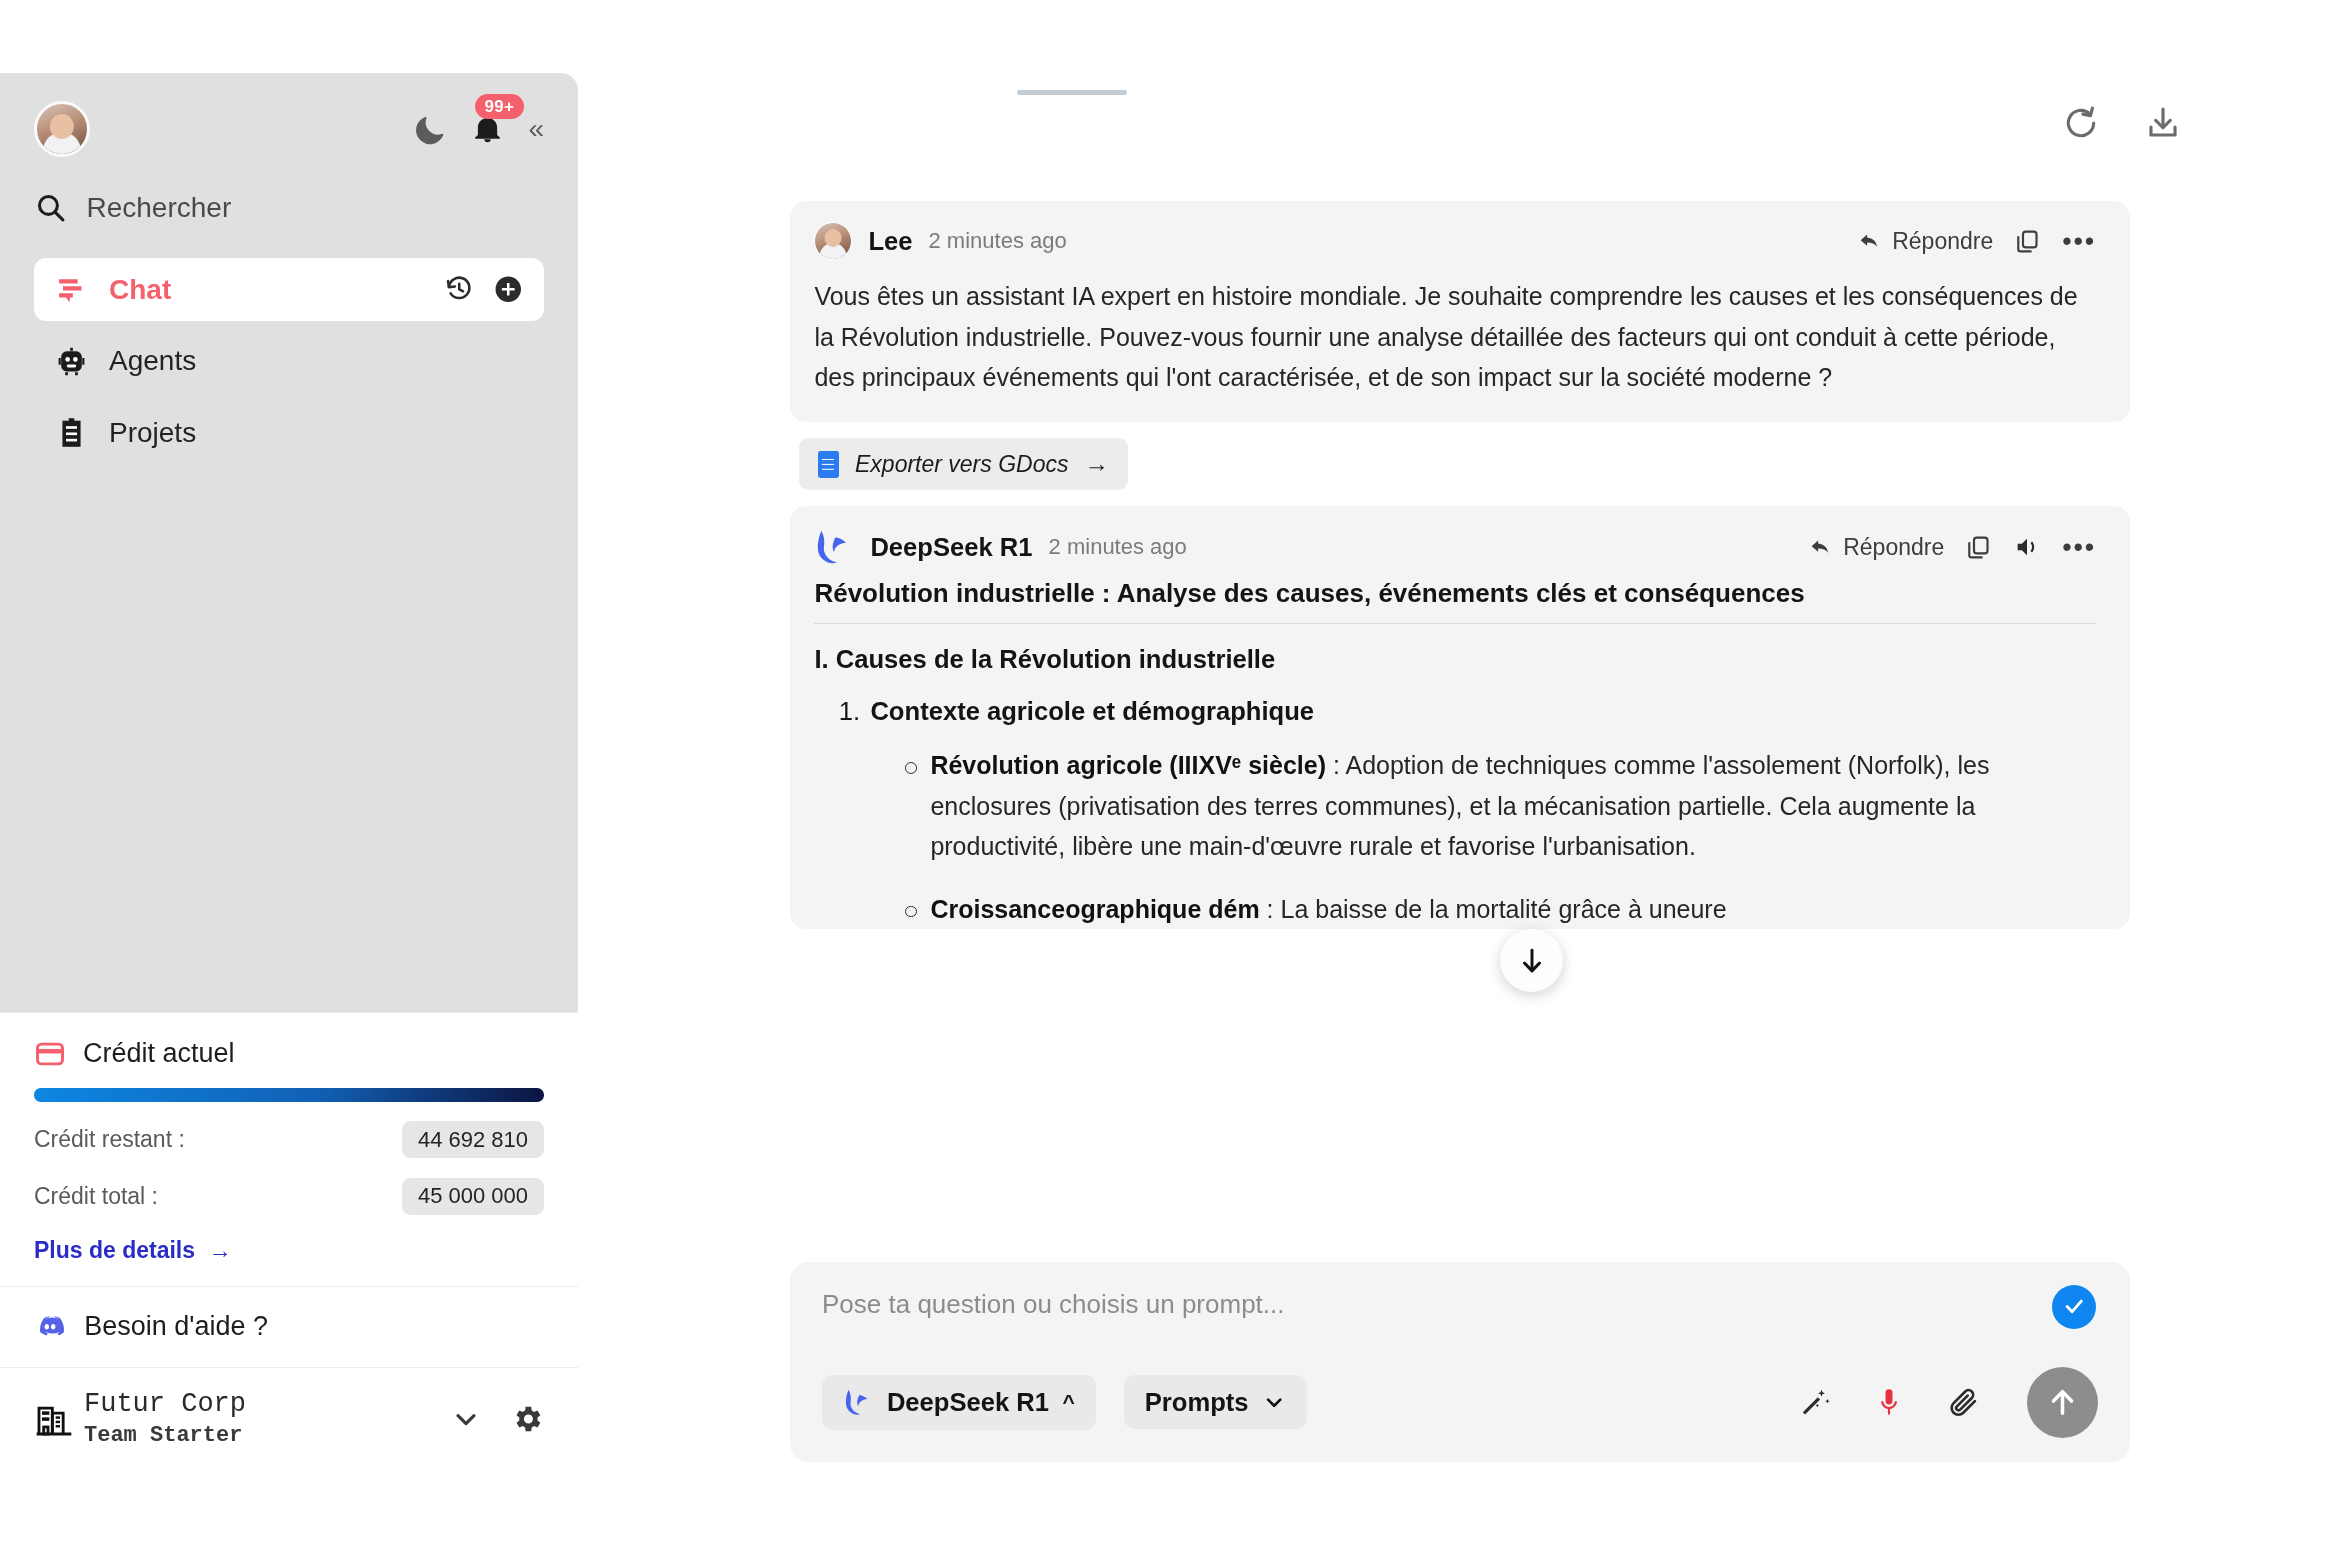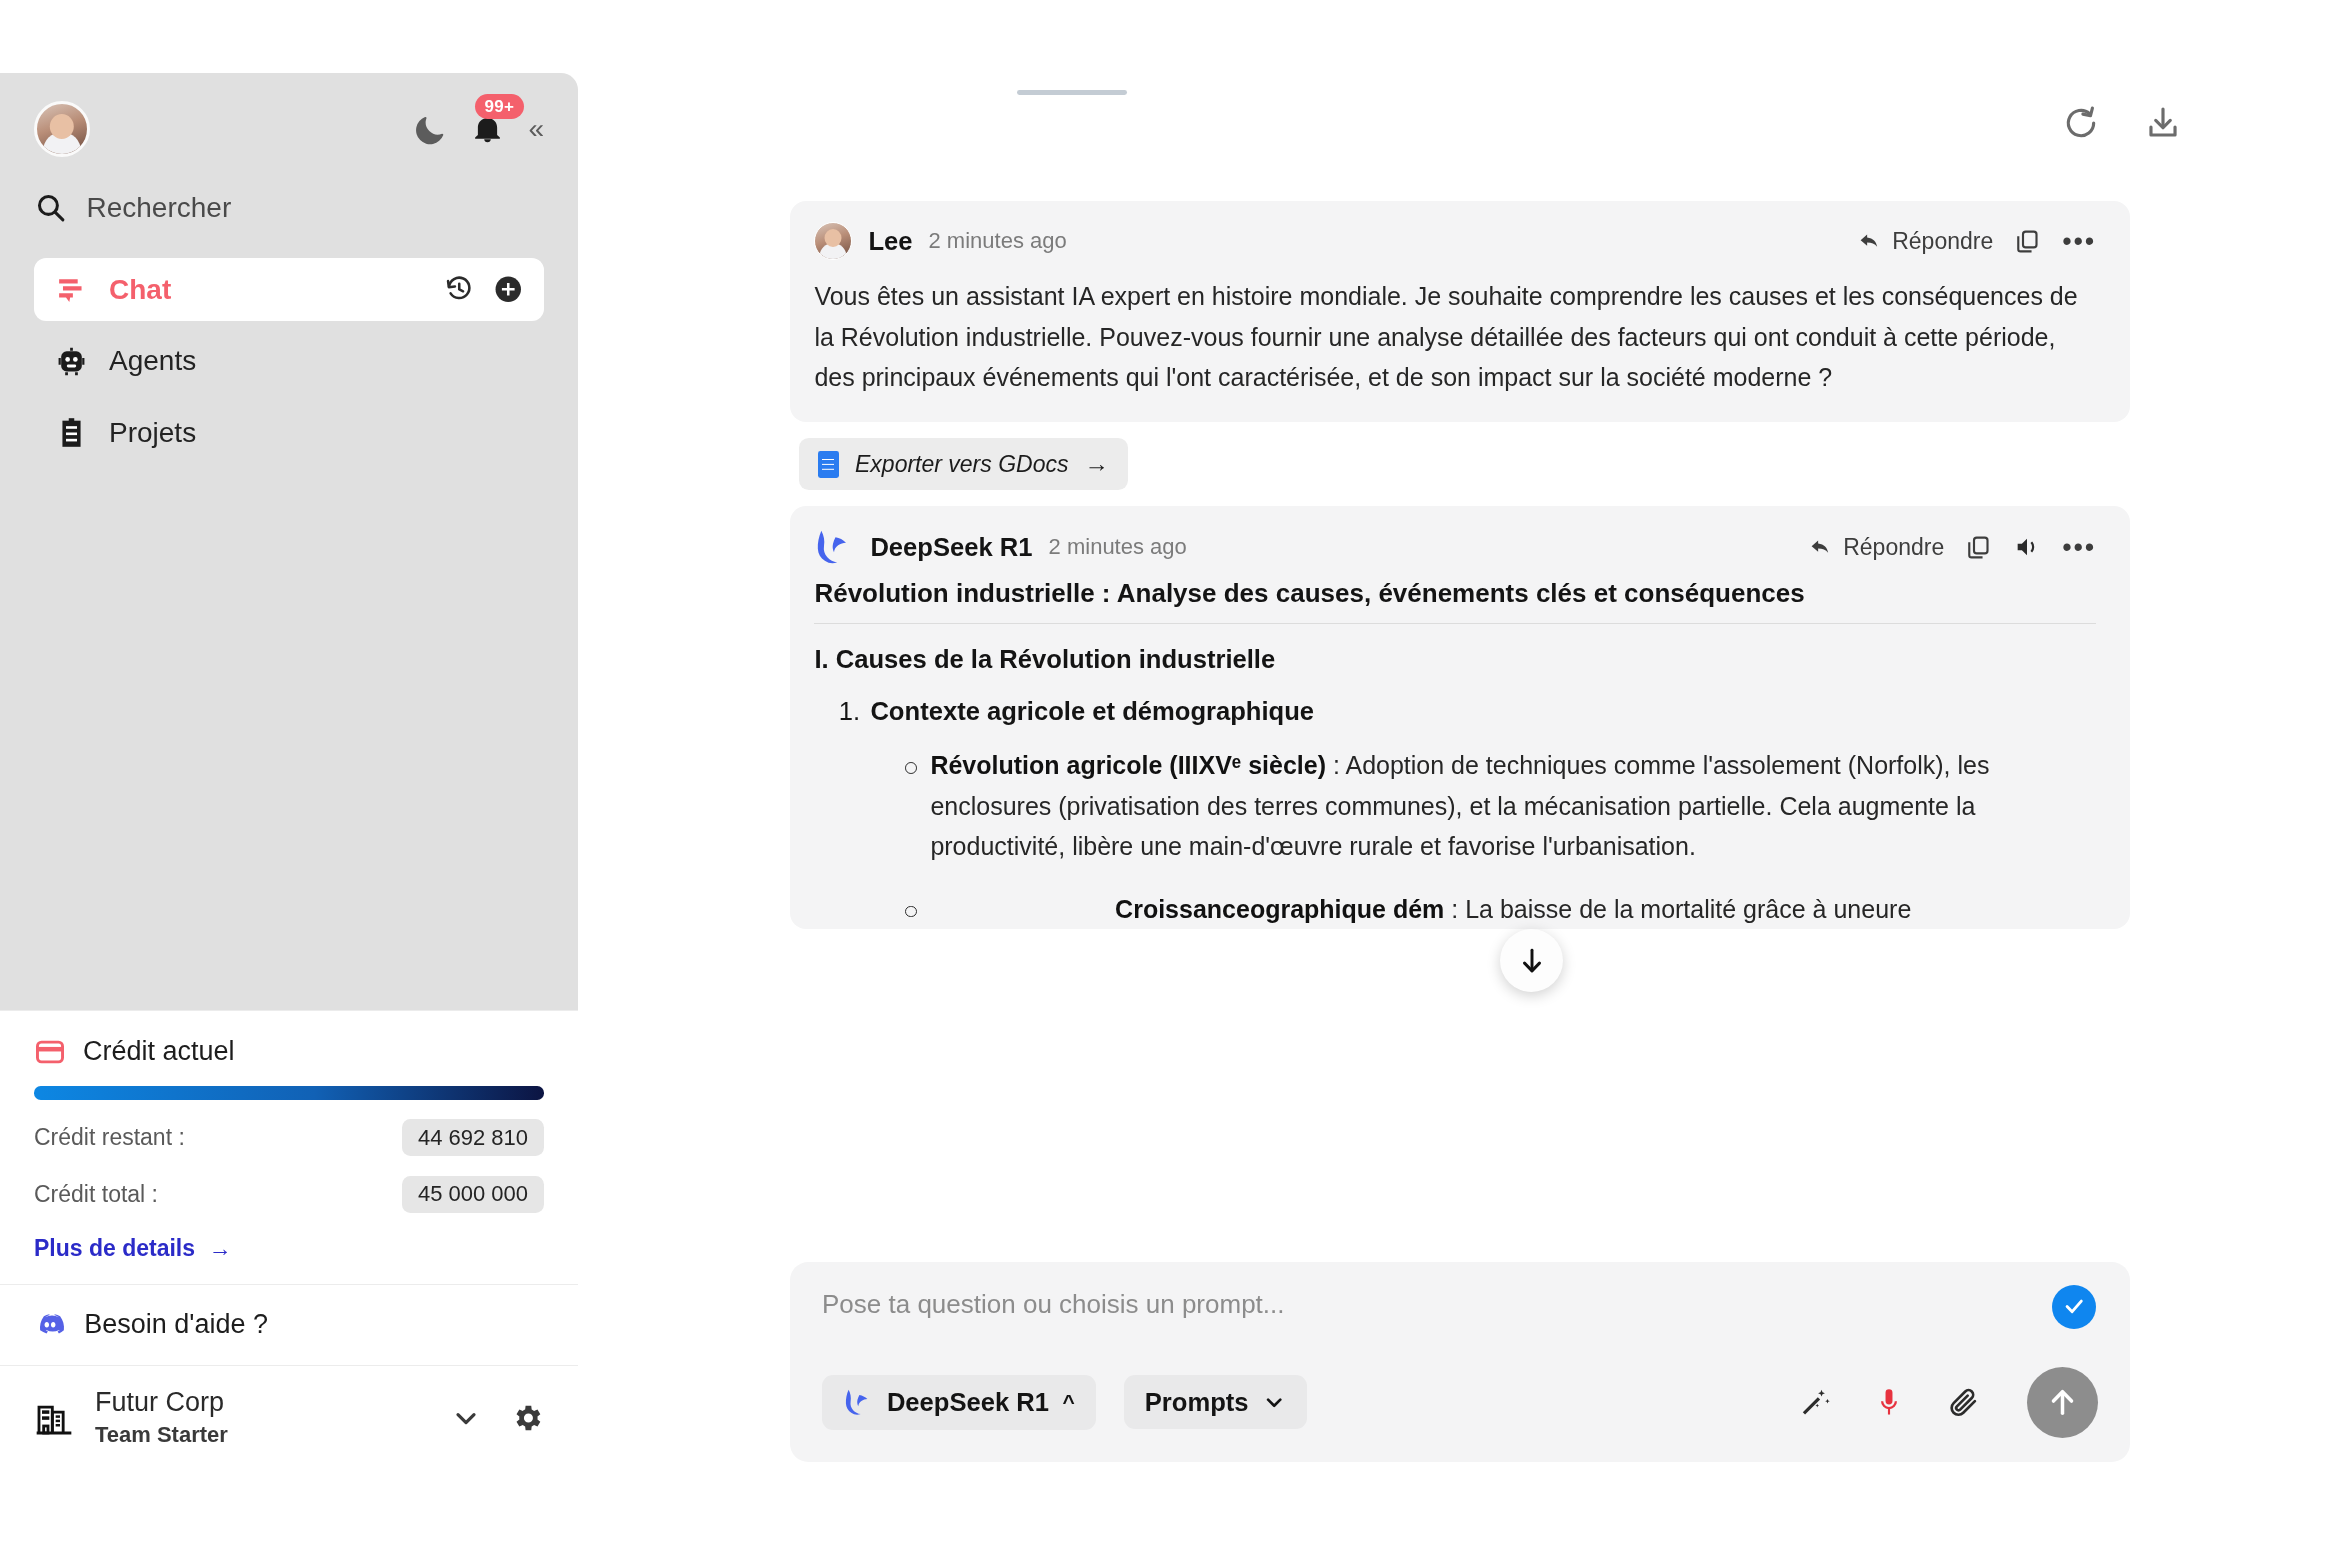--- a/index.html
+++ b/index.html
@@ -79,21 +79,21 @@
     margin-top: 22px; color:#2b2bc8; font-size: 23px; font-weight: 700;
     display:flex; align-items:flex-start; gap: 13.4px; cursor:pointer;
   }
   .help {
     background:#ffffff; border-top:1.2px solid #ececec;
     padding: 24.4px 34px; display:flex; align-items:center; gap: 18.3px; cursor:pointer;
   }
   .help .label { font-size: 27px; color:#1d1d1d; }
   .org {
     background:#ffffff; border-top:1.2px solid #ececec;
-    padding: 21px 34px 28px 34px; display:flex; align-items:center; gap: 21px;
+    padding: 21px 34px 28px 34px; display:flex; align-items:center; gap: 10px; font-family: Liberation Mono, monospace;
   }
   .org-text { display:flex; flex-direction:column; gap: 3.7px; }
   .org-name { font-size: 27px; color:#2a2a2a; }
   .org-plan { font-size: 22px; color:#3a3a3a; font-weight: 700; }
   .org-trail { margin-left:auto; display:flex; align-items:center; gap: 28px; }
 
   
   .main { position: absolute; left: 578px; top: 0; right: 0; bottom: 0; background:#fff; }
   .tab-strip {
     position:absolute; left:439px; top:90px; width:110px; height:4.9px;
@@ -147,21 +147,21 @@
 
   .ans-title {
     font-size: 26px; font-weight: 700; color:#141414;
     padding-bottom: 13.4px; border-bottom: 1.2px solid #dcdcdc; margin-top: 11px;
   }
   .ans-h2 { font-size: 25.6px; font-weight: 700; color:#141414; margin-top: 21px; }
   .ol-item { margin-top: 23px; padding-left: 56px; font-size: 25.6px; font-weight:700; color:#141414; position:relative; }
   .ol-item::before { content:"1."; position:absolute; left: 24.4px; font-weight: 400; }
   .bullets { margin-top: 19.5px; padding-left: 116px; }
   .bullet { position:relative; font-size: 25px; line-height:1.62; color:#262626; }
-  .bullet + .bullet { margin-top: 22px; text-align: center; }
+  .bullet + .bullet { margin-top: 22px; }
   .bullet::before {
     content:""; position:absolute; left:-25.6px; top: 17px;
     width: 9.8px; height:9.8px; border:1.8px solid #2c2c2c; border-radius:50%;
   }
   .bullet b { font-weight: 700; color:#111; }
 
   .scroll-down {
     position:absolute; left: 710px; top: 728px;
     width: 63px; height: 63px; border-radius:50%;
     background:#fdfdfd; box-shadow: 0 3.7px 13.4px rgba(0,0,0,.18);

